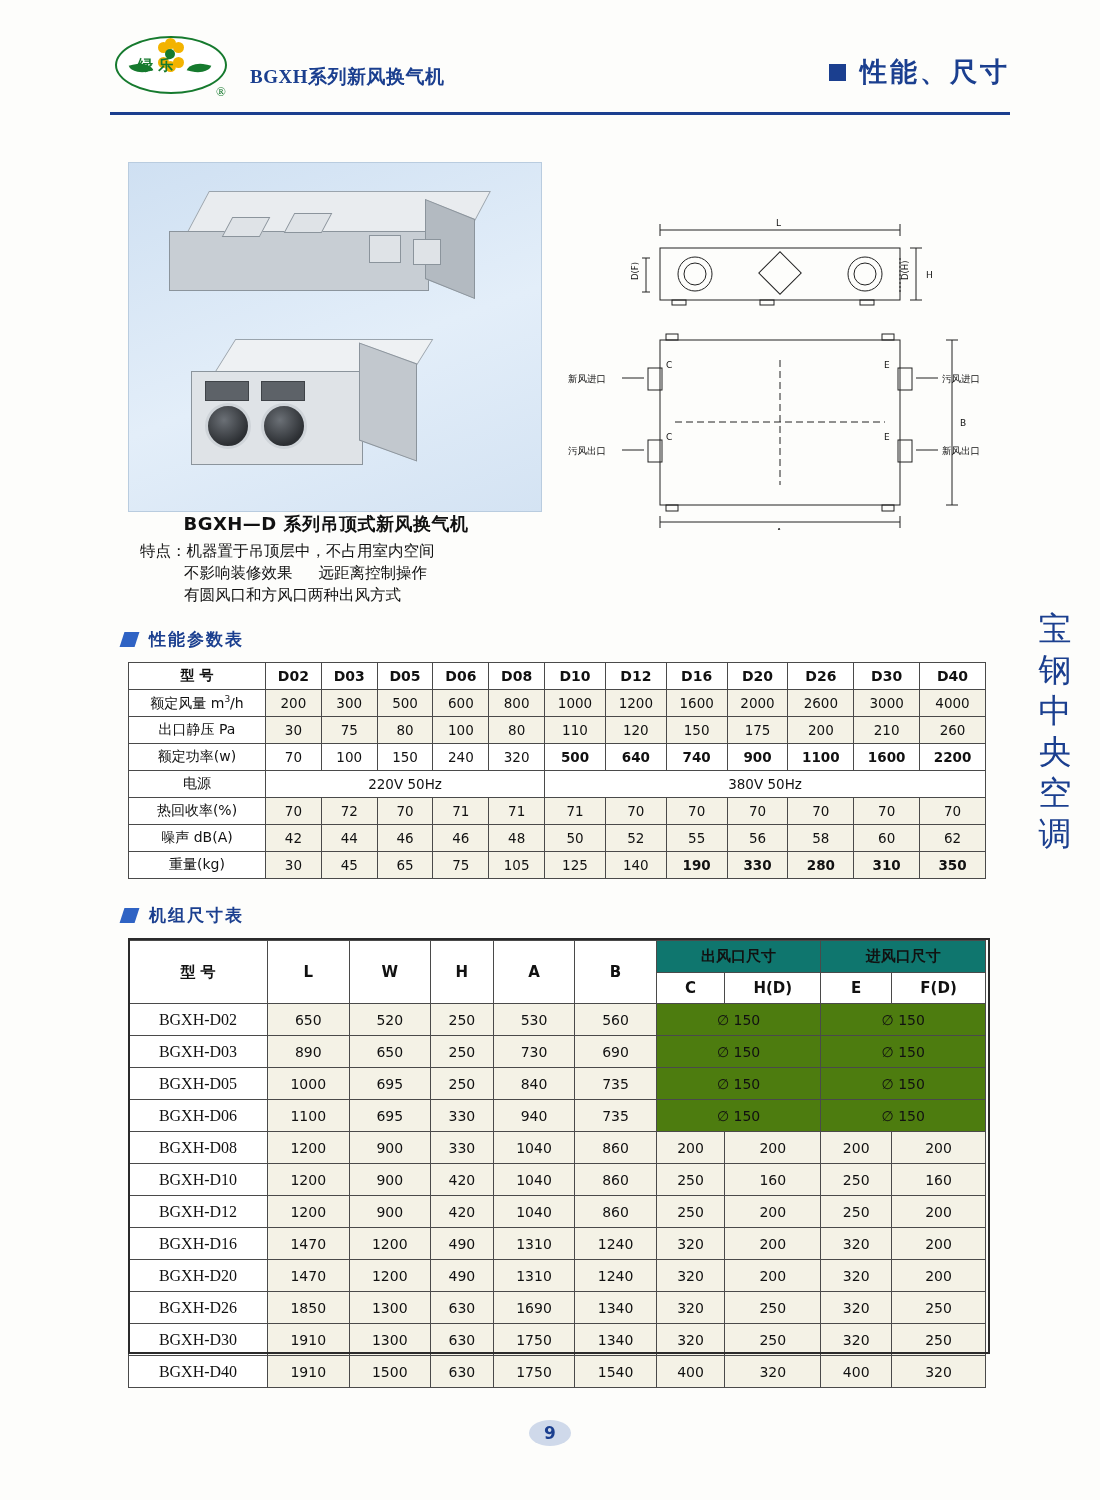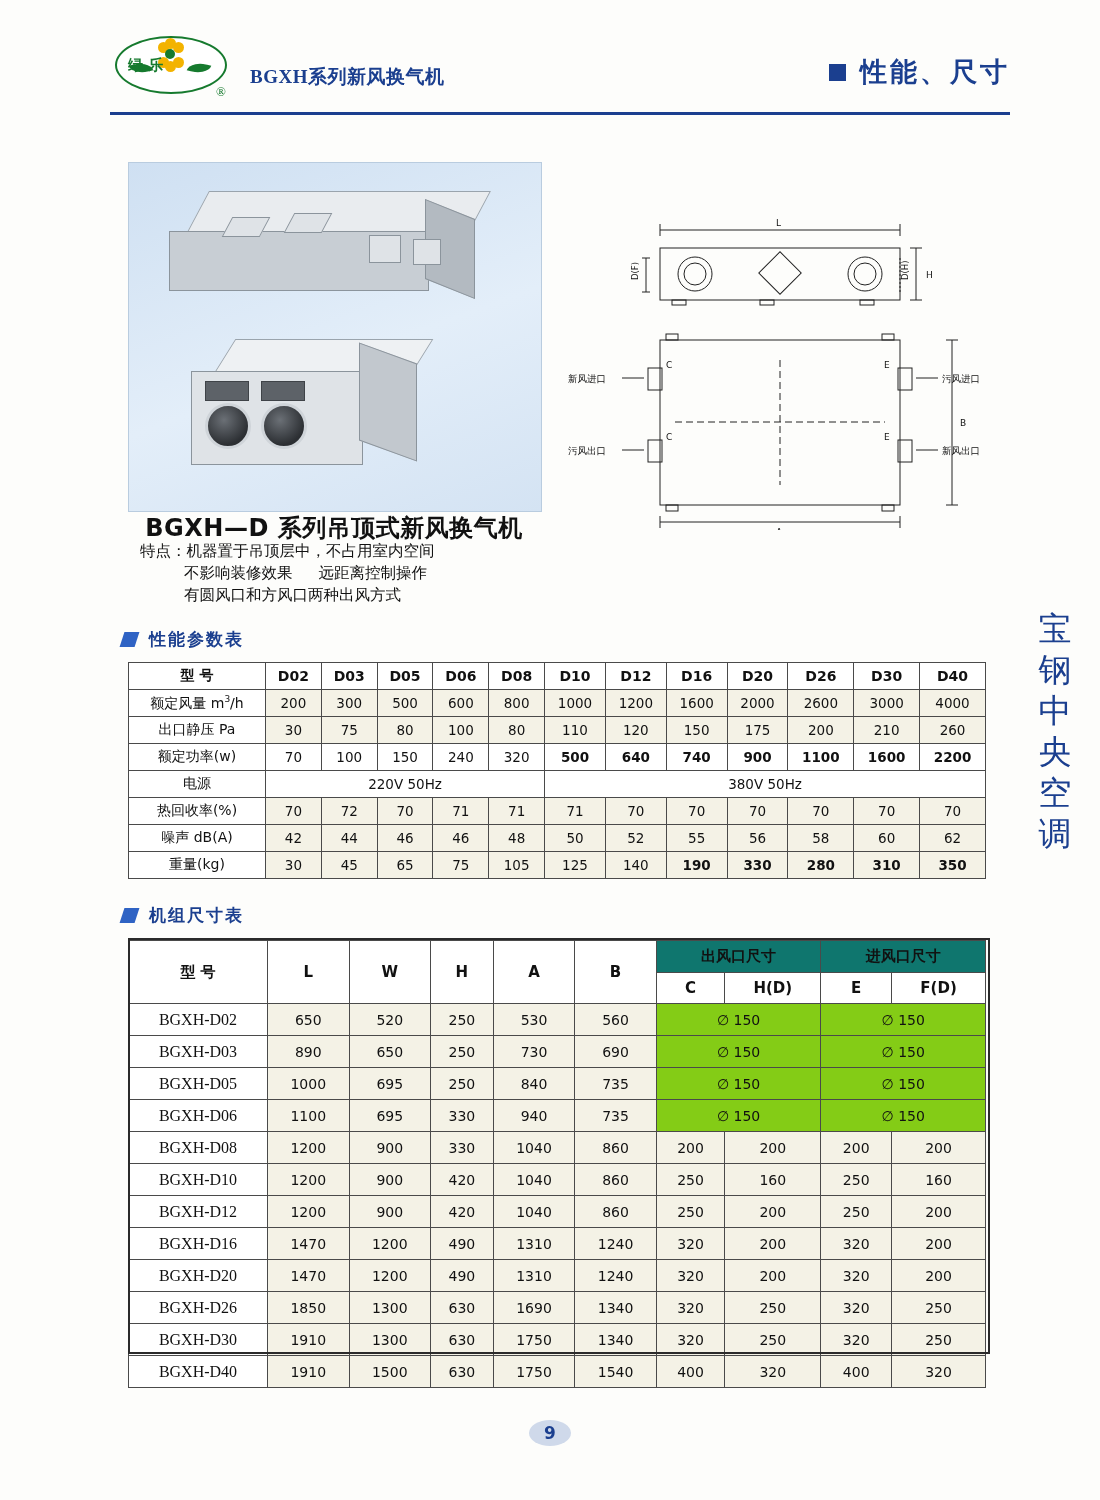--- a/index.html
+++ b/index.html
@@ -228,25 +228,25 @@
     border: 3px solid #cfd4d9;
   }
   .panel-dark {
     position: absolute;
     background: #5d6268;
     border: 1px solid #3f4348;
   }
 
   .photo-caption {
     position: absolute;
-    left: 128px;
+    left: 120px;
     top: 512px;
     width: 412px;
     text-align: center;
-    font-size: 24px;
+    font-size: 18px;
     font-weight: bold;
     font-family: "DejaVu Sans", sans-serif;
     letter-spacing: 0.5px;
   }
   .features {
     position: absolute;
     left: 140px;
     top: 540px;
     width: 430px;
     font-size: 15.5px;
@@ -373,21 +373,21 @@
     font-weight: bold;
     font-size: 15px;
     height: 28px;
   }
   .dim-table td.hdr-cn {
     background: #0f766e;
     font-weight: bold;
     font-size: 15px;
   }
   .dim-table td.span-dia {
-    background: #84cc16;
+    background: #4d7c0f;
   }
   .outer-border {
     position: absolute;
     border: 2px solid #2b2b2b;
     pointer-events: none;
   }
 
   
   .page-num {
     position: absolute;
@@ -420,21 +420,21 @@
         <div class="petal" style="left:0;top:0;"></div>
         <div class="petal" style="left:15px;top:0;"></div>
         <div class="petal" style="left:0;top:15px;"></div>
         <div class="petal" style="left:15px;top:15px;"></div>
         <div class="petal" style="left:7px;top:-4px;"></div>
         <div class="petal" style="left:7px;top:19px;"></div>
         <div class="logo-center" style="left:7px;top:7px;"></div>
       </div>
       <div class="logo-leaf" style="left:20px;top:30px;transform:rotate(-18deg);"></div>
       <div class="logo-leaf" style="left:78px;top:30px;transform:rotate(18deg) scaleX(-1);"></div>
-      <div class="logo-text" style="left:18px;">绿  乐</div>
+      <div class="logo-text" style="left:28px;">绿  乐</div>
       <div class="logo-reg">®</div>
     </div>
     <div class="header-title">BGXH系列新风换气机</div>
     <div class="header-right">
       <span class="blue-square"></span>
       <span class="header-right-text">性能、尺寸</span>
     </div>
   </div>
   <div class="header-rule"></div>
 

